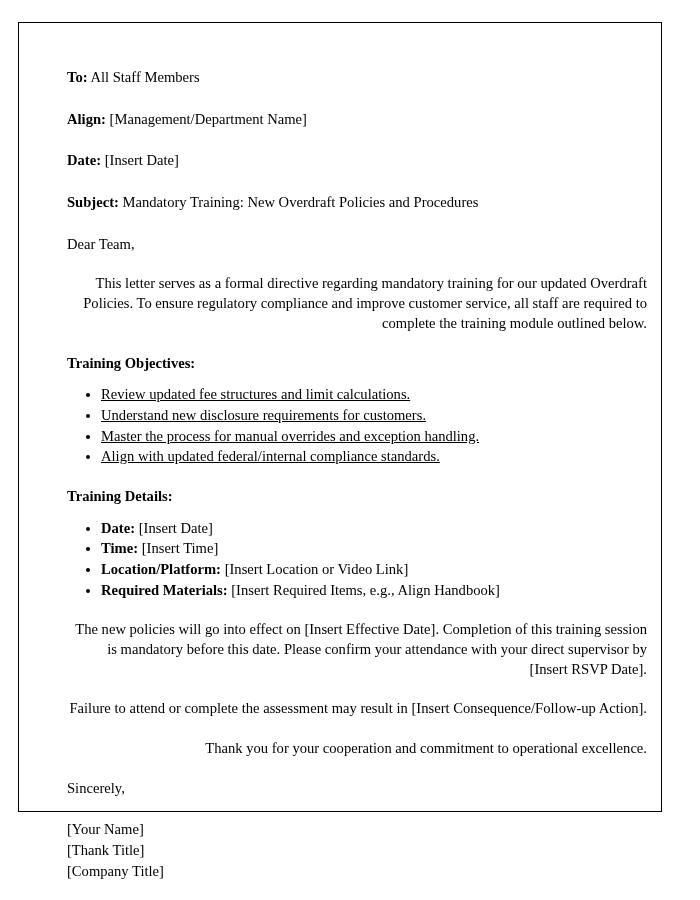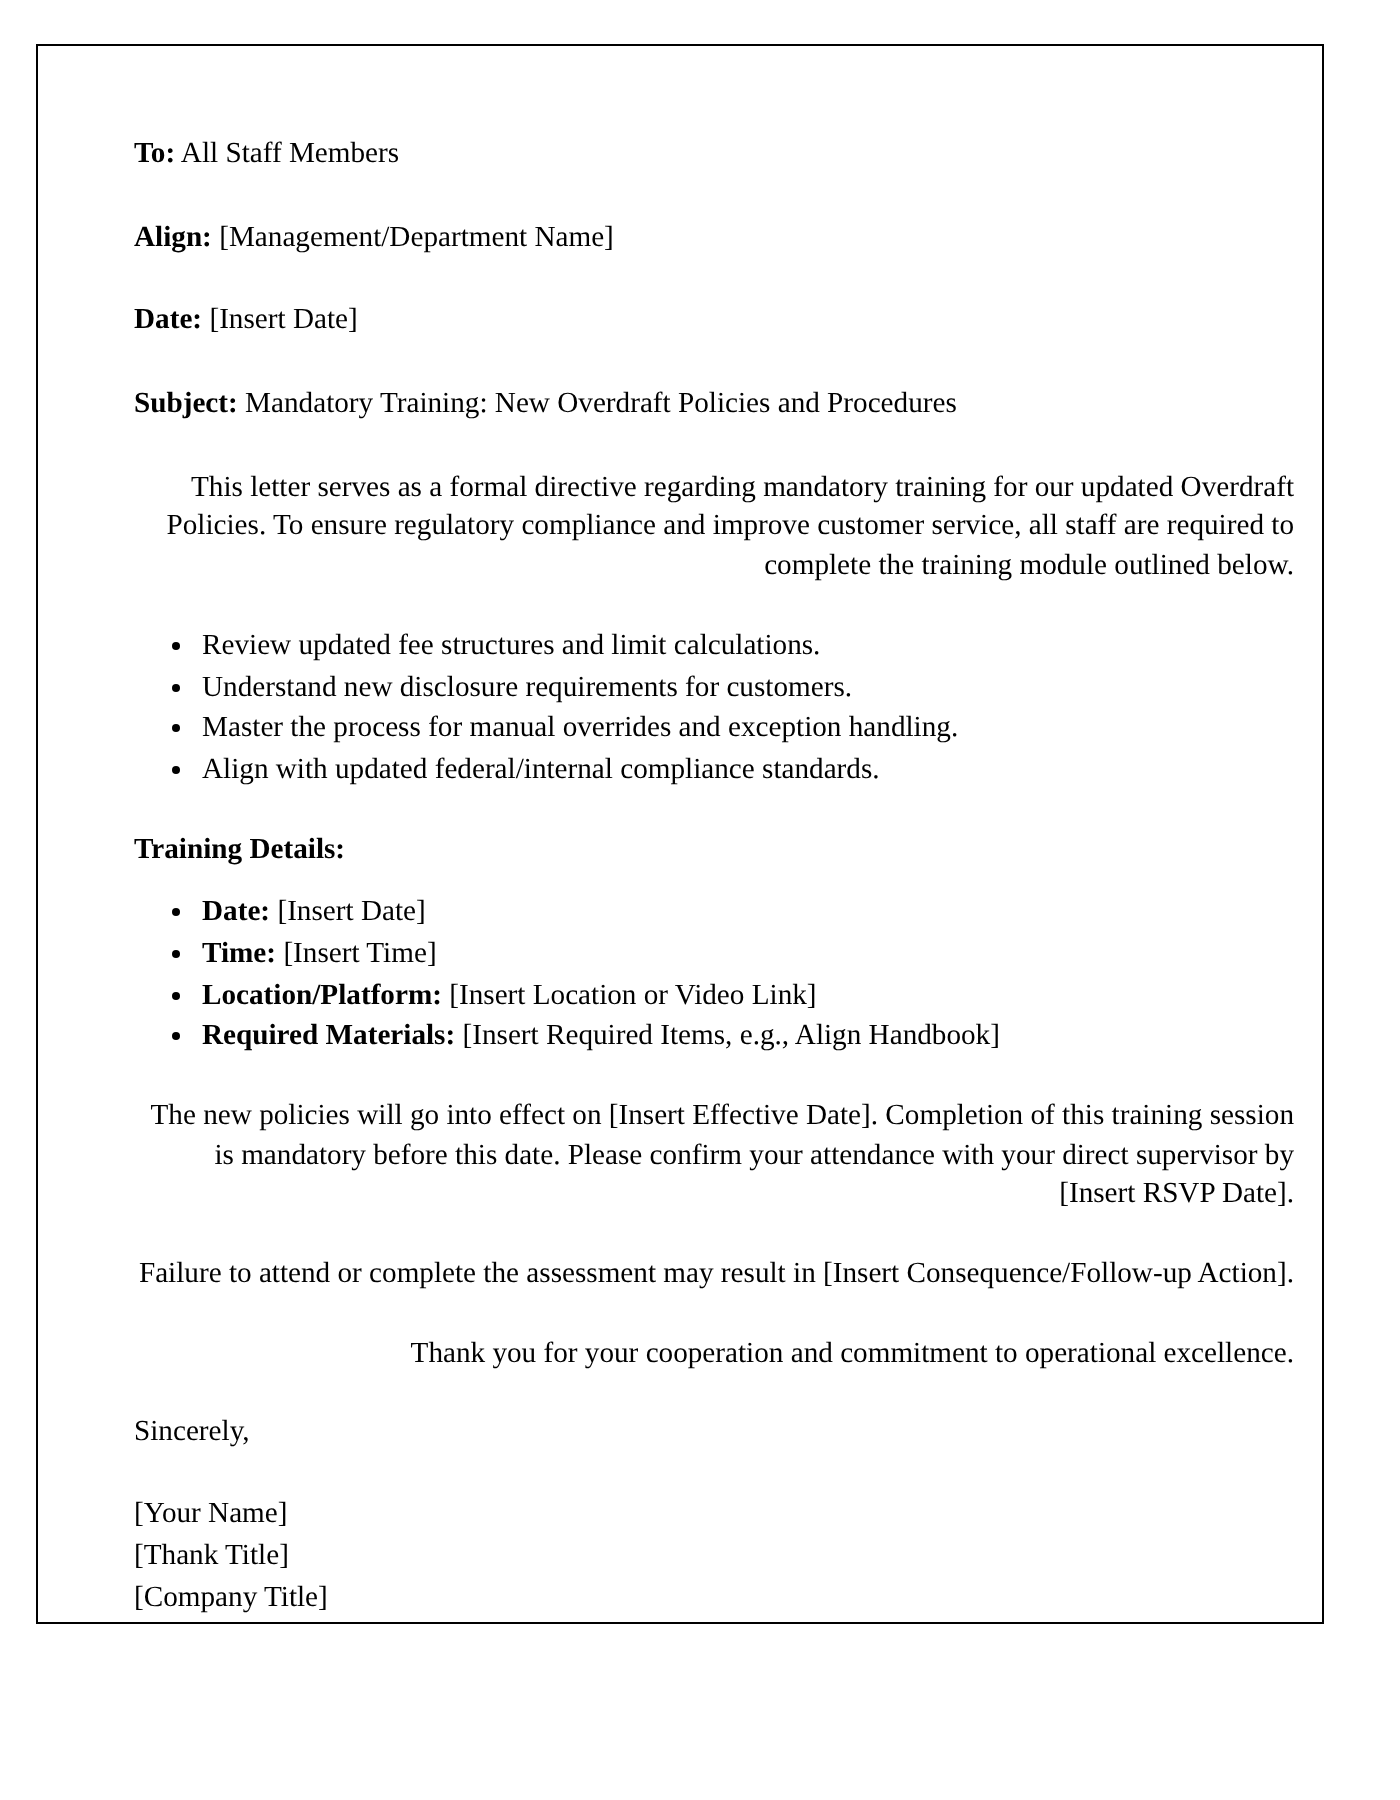--- a/index.html
+++ b/index.html
@@ -54,20 +54,21 @@
     font-weight: bold;
     margin: 0 0 12px 0;
   }
   ul.bullets {
     margin: 0 0 20px 0;
     padding-left: 34px;
     list-style-type: disc;
   }
   ul.bullets li {
     margin: 0 0 1px 0;
+    text-decoration: underline;
   }
   ul.details {
     margin: 0 0 20px 0;
     padding-left: 34px;
     list-style-type: disc;
   }
   ul.details li {
     margin: 0 0 1px 0;
   }
   .detail-label {
@@ -101,23 +102,25 @@
       <p class="field-line">
         <span class="field-label">Date:</span>
         <span>[Insert Date]</span>
       </p>
 
       <p class="field-line">
         <span class="field-label">Subject:</span>
         <span>Mandatory Training: New Overdraft Policies and Procedures</span>
       </p>
 
+      <p class="salutation">Dear Team,</p>
 
       <p class="para">This letter serves as a formal directive regarding mandatory training for our updated Overdraft Policies. To ensure regulatory compliance and improve customer service, all staff are required to complete the training module outlined below.</p>
 
+      <p class="section-head">Training Objectives:</p>
 
       <ul class="bullets">
         <li>Review updated fee structures and limit calculations.</li>
         <li>Understand new disclosure requirements for customers.</li>
         <li>Master the process for manual overrides and exception handling.</li>
         <li>Align with updated federal/internal compliance standards.</li>
       </ul>
 
       <p class="section-head">Training Details:</p>
 

